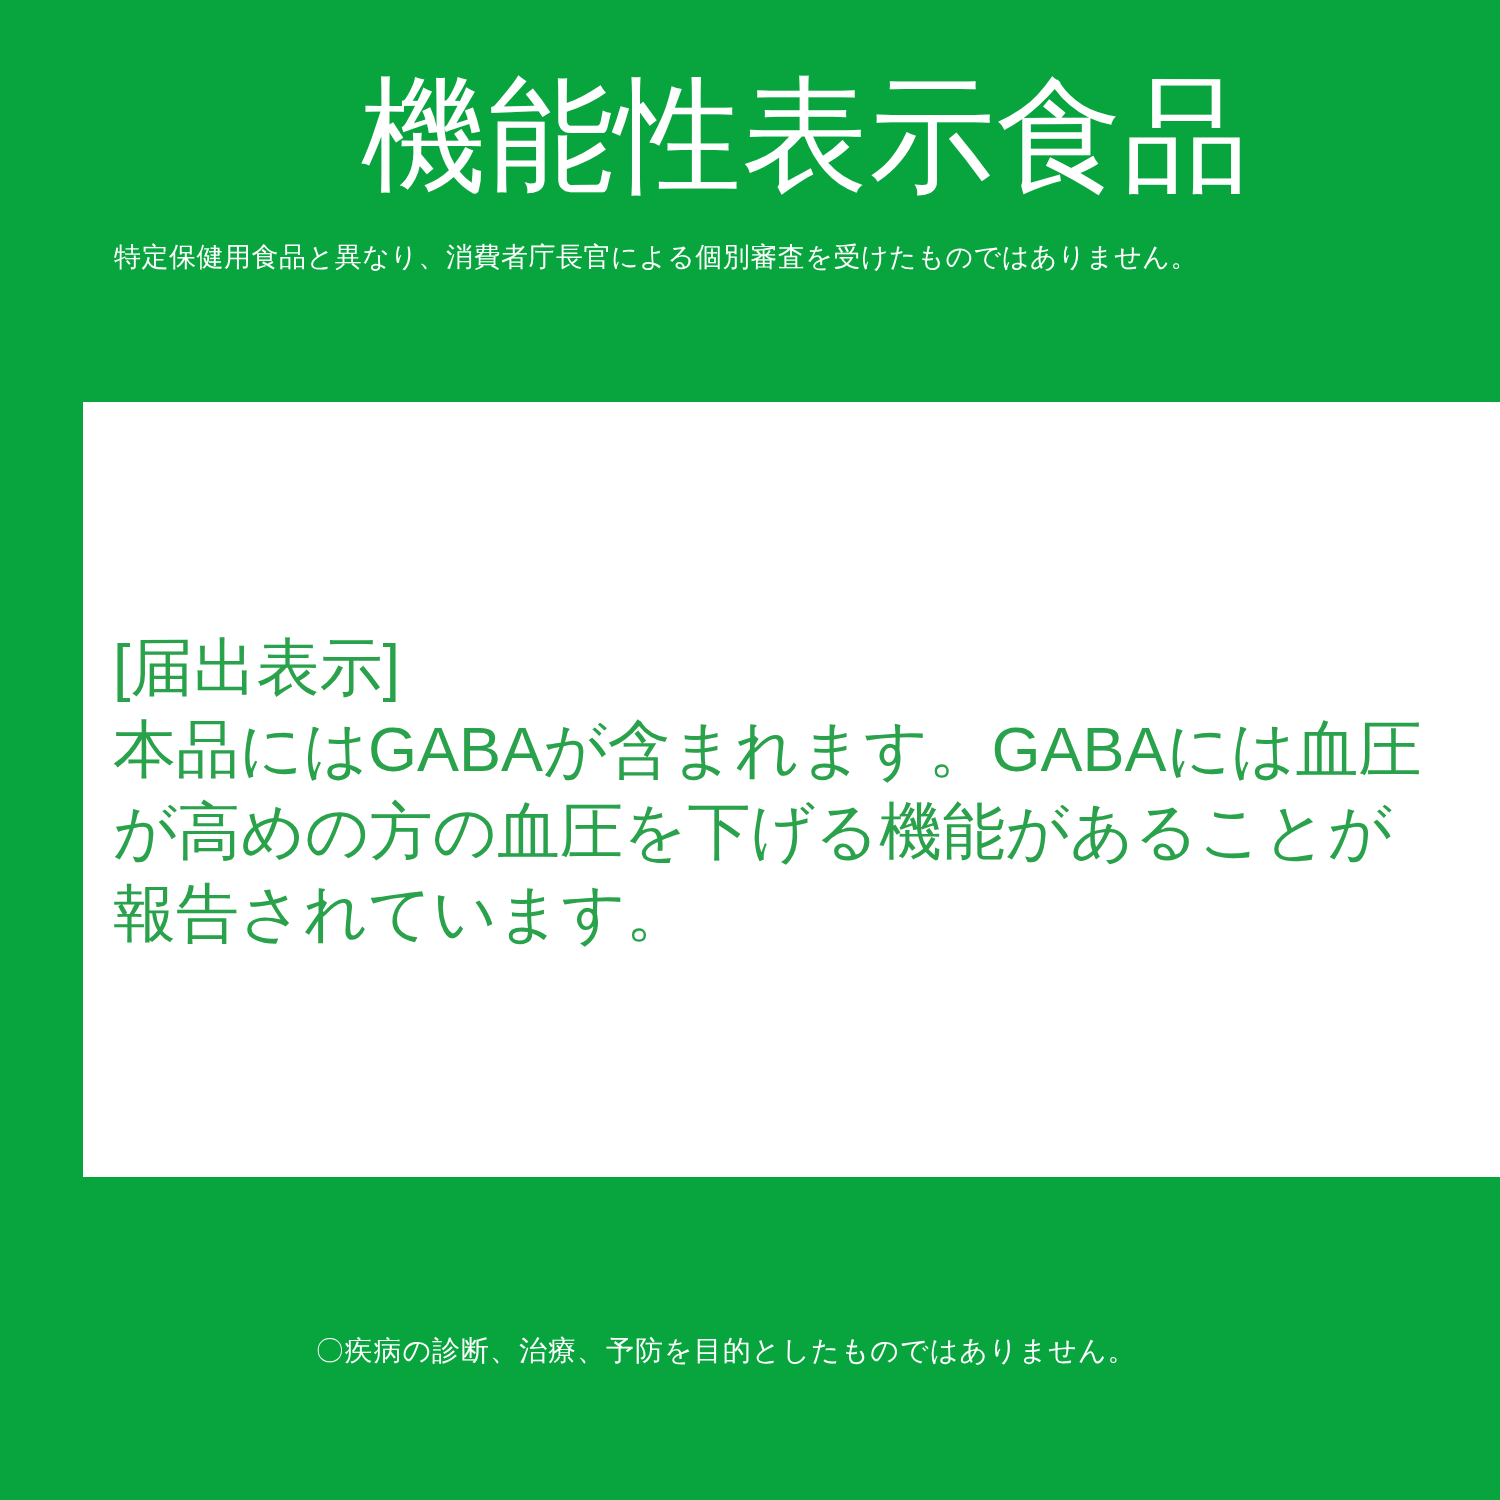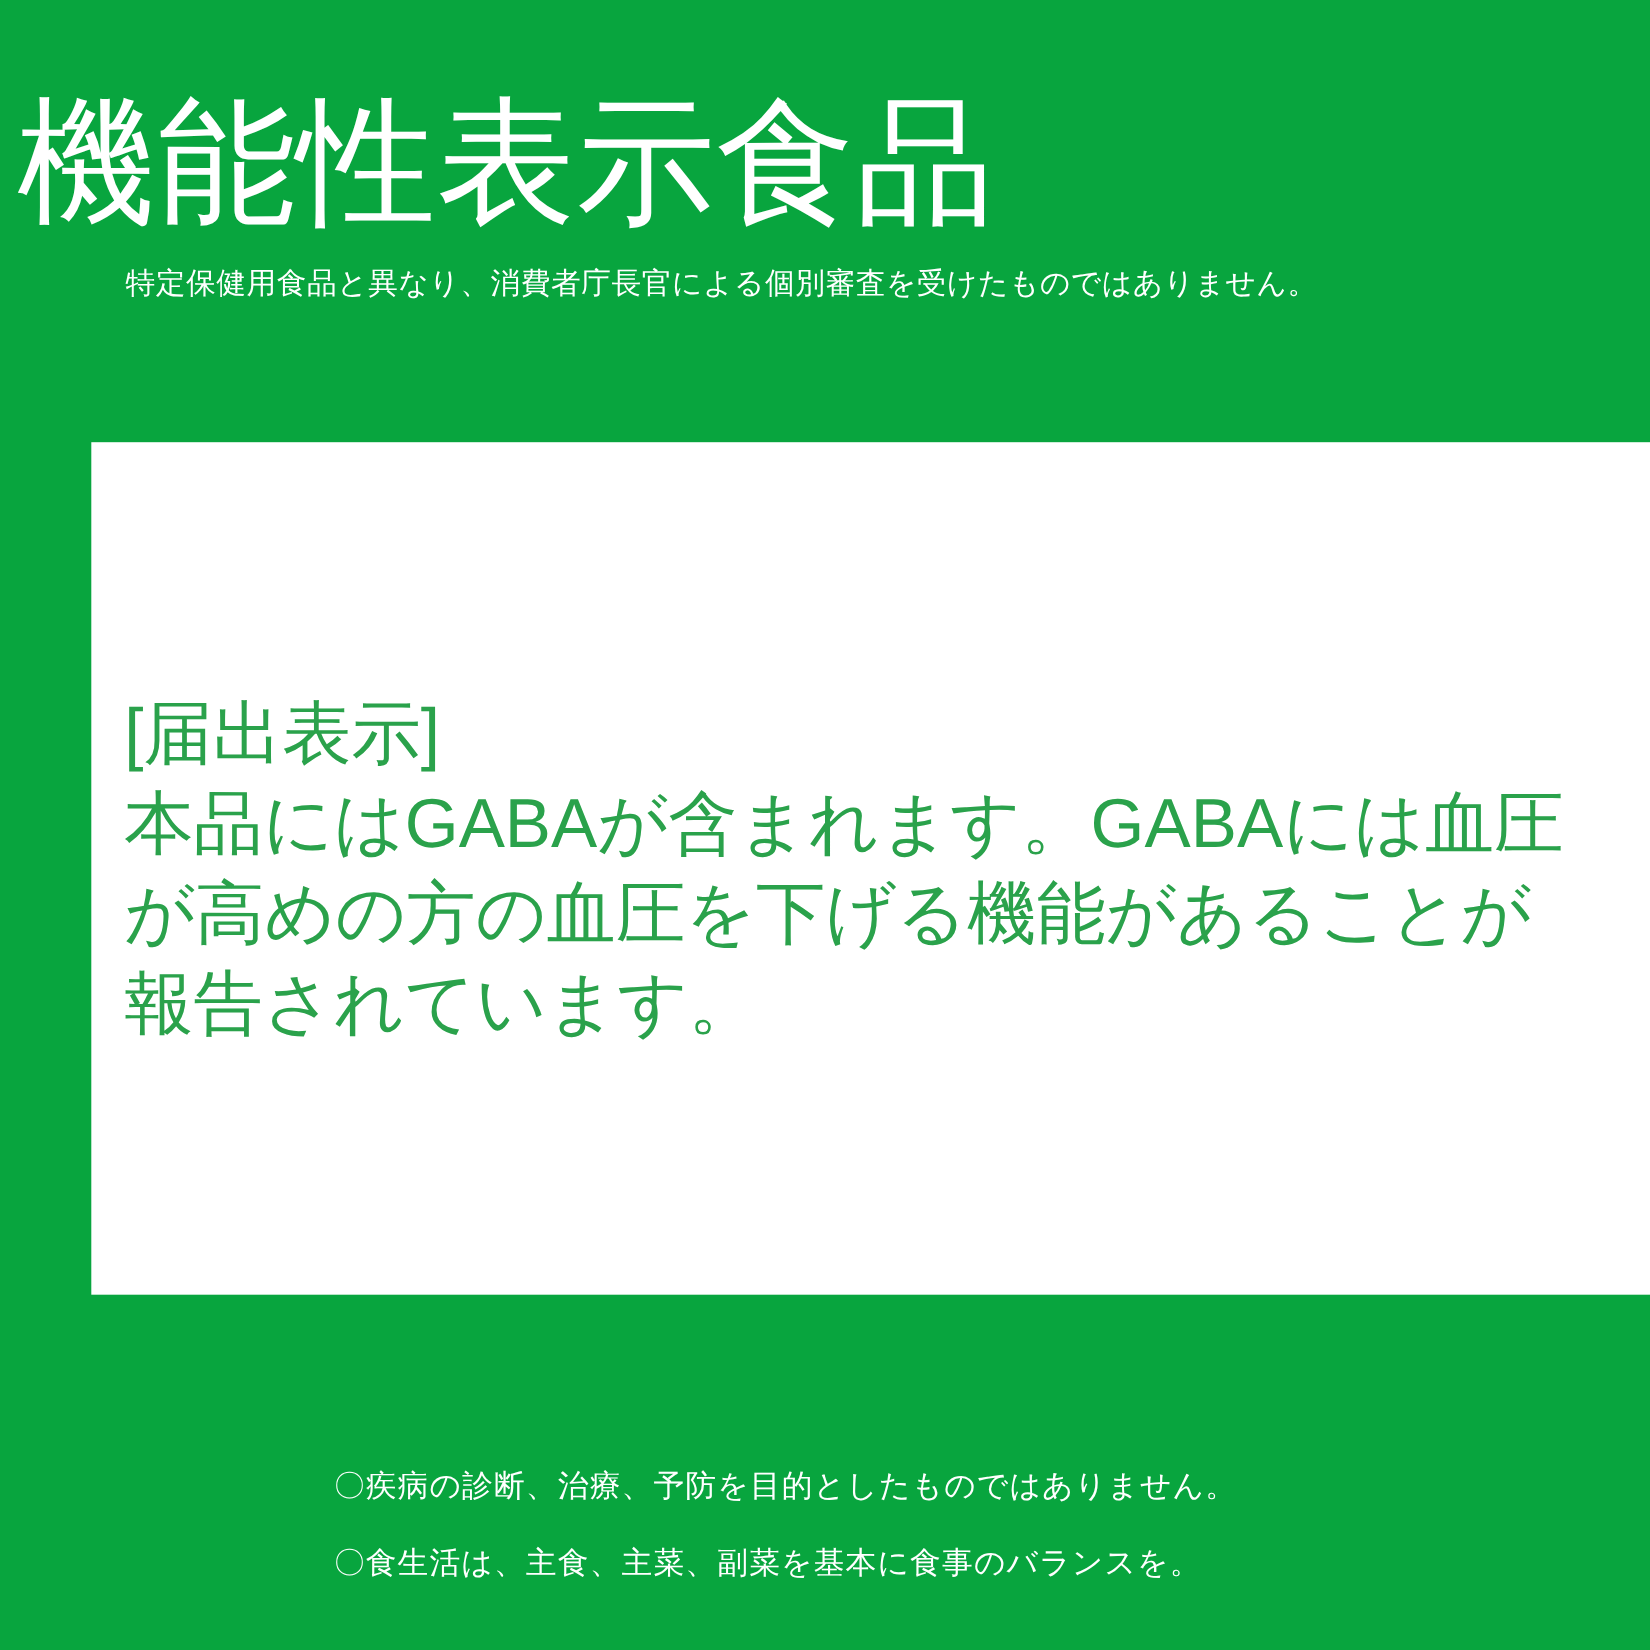--- a/index.html
+++ b/index.html
@@ -16,22 +16,22 @@
   }
   .canvas {
     position: absolute;
     inset: 0;
   }
   .title {
     position: absolute;
     top: 48px;
     left: 0;
     width: 1246px;
-    margin: 16px;
-    text-align: left;
+    margin: 4px;
+    text-align: right;
     color: #ffffff;
     font-size: 126px;
     line-height: 168px;
     font-weight: normal;
     letter-spacing: 1px;
   }
   .subtitle {
     position: absolute;
     top: 240px;
     left: 0;
@@ -58,21 +58,21 @@
     padding-right: 20px;
     color: #2aa24b;
     font-size: 63px;
     line-height: 82px;
     white-space: pre-line;
     letter-spacing: 0;
   }
   .notes {
     position: absolute;
     top: 1316px;
-    left: 4px;
+    left: 16px;
     width: 1420px;
     display: flex;
     justify-content: center;
   }
   .notes-inner {
     color: #ffffff;
     font-size: 28px;
     line-height: 70px;
     text-align: left;
     letter-spacing: 1px;
@@ -90,17 +90,16 @@
   <div class="panel">
     <div class="claim">[届出表示]
 本品にはGABAが含まれます。GABAには血圧
 が高めの方の血圧を下げる機能があることが
 報告されています。</div>
   </div>
 
   <div class="notes">
     <div class="notes-inner">
       <div>〇疾病の診断、治療、予防を目的としたものではありません。</div>
-      <div>〇食生活は、主食、主菜、副菜を基本に食事のバランスを。</div>
     </div>
   </div>
 
 </div>
 
 </body></html>

